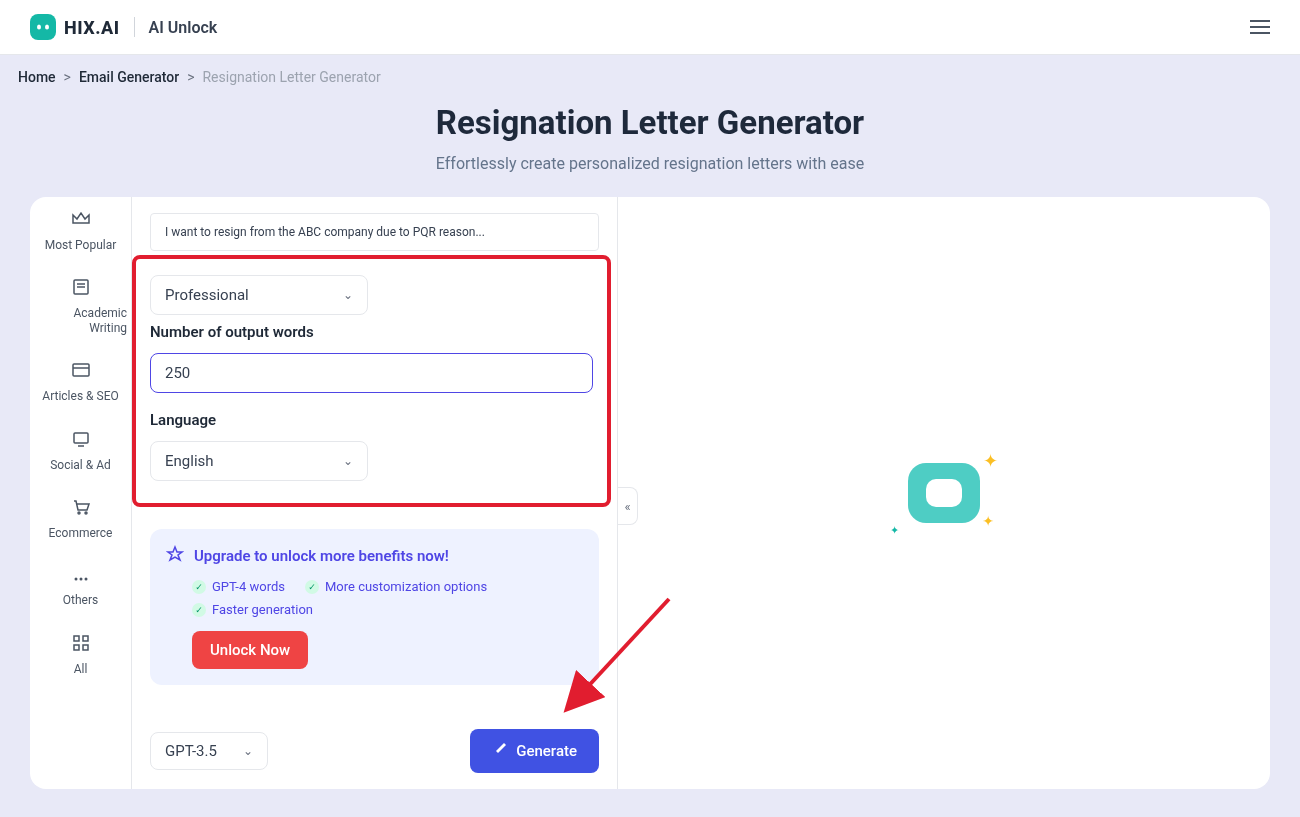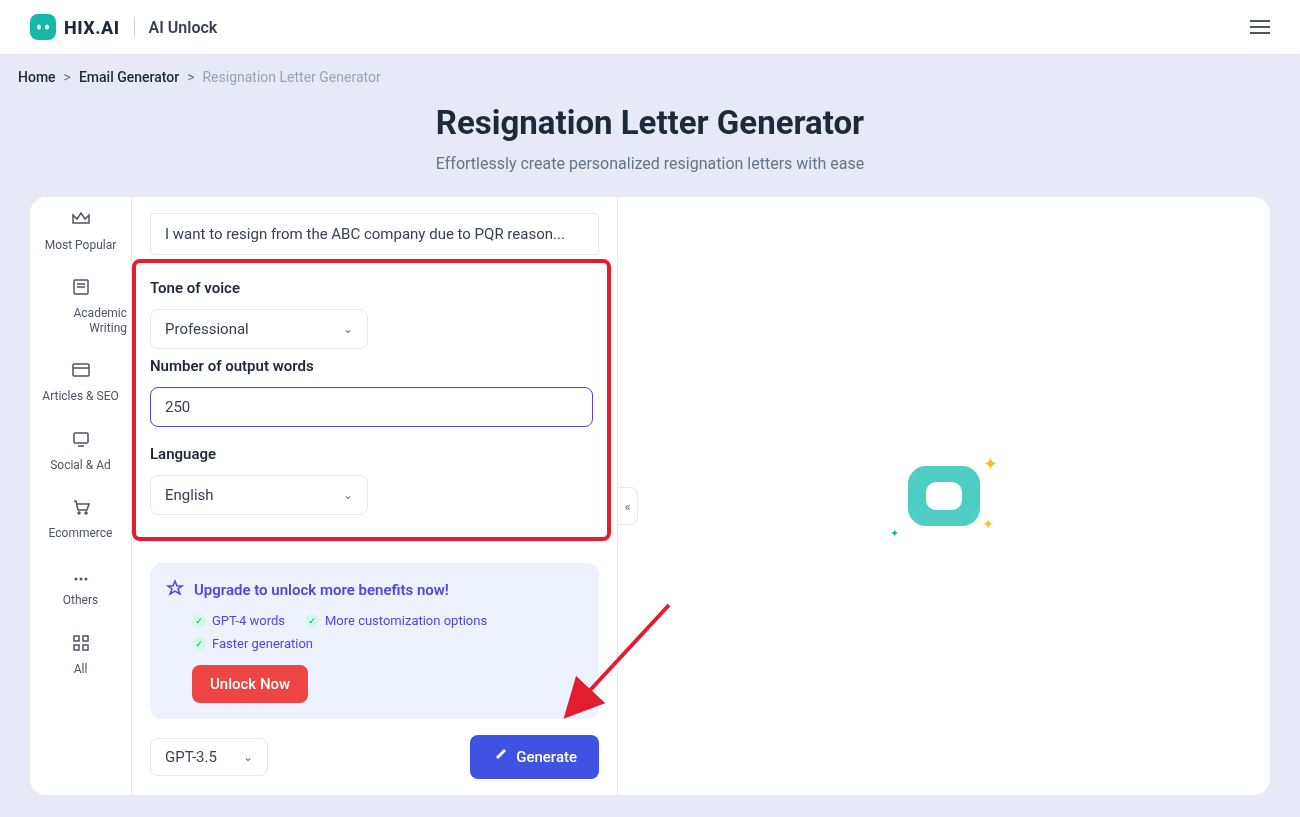--- a/index.html
+++ b/index.html
@@ -21,21 +21,21 @@
 .hero h1{font-size:33px;font-weight:700;color:#1e293b;margin-bottom:12px}
 .hero p{font-size:16px;color:#64748b}
 .workspace{display:flex;background:#fff;border-radius:16px;margin:0 30px;min-height:592px;overflow:hidden}
 .sidebar{width:102px;border-right:1px solid #e5e7eb;display:flex;flex-direction:column}
 .sidebar-item{display:flex;flex-direction:column;align-items:center;padding:13px 4px;gap:6px;cursor:pointer;text-align:right}
 .sidebar-item.active{background:#eef2ff}
 .sidebar-item .icon{font-size:18px;color:#4b5563}
 .sidebar-item.active .icon,.sidebar-item.active .label{color:#4f46e5}
 .sidebar-item .label{font-size:12px;color:#4b5563;line-height:1.2}
 .form-panel{width:486px;padding:16px 18px;border-right:1px solid #e5e7eb;display:flex;flex-direction:column;position:relative}
-.input-box{border:1px solid #e5e7eb;border-radius:4px;padding:11px 14px;font-size:15px;color:#374151;margin-bottom:4px}
+.input-box{border:1px solid #e5e7eb;border-radius:4px;padding:11px 14px;font-size:12px;color:#374151;margin-bottom:4px}
 .highlight-box{border:4px solid #e11d2f;border-radius:8px;padding:8px 14px 22px;margin-left:-18px;margin-right:-12px}
 .field{margin-top:8px}
 .field-label{font-size:15px;font-weight:600;color:#1f2937;margin-bottom:12px;display:block}
 .select-box{border:1px solid #e5e7eb;border-radius:8px;padding:10px 14px;width:218px;display:flex;justify-content:space-between;align-items:center;font-size:15px;color:#374151;background:#fff;cursor:pointer}
 .text-input{border:1px solid #4f46e5;border-radius:8px;padding:10px 14px;width:100%;font-size:15px;color:#374151;outline:none}
 .upgrade-box{background:#eef2ff;border-radius:12px;padding:16px;margin-top:22px}
 .upgrade-header{display:flex;align-items:center;gap:10px;margin-bottom:12px}
 .upgrade-title{font-size:15px;font-weight:600;color:#4f46e5}
 .benefits{display:flex;flex-wrap:wrap;gap:8px 20px;margin-left:26px;margin-bottom:14px}
 .benefit{display:flex;align-items:center;gap:6px;font-size:13px;color:#4f46e5}
@@ -148,21 +148,20 @@
           </svg></span>
       <span class="label">All</span>
     </div>
   </div>
 
   <div class="form-panel">
     <div class="input-box">I want to resign from the ABC company due to PQR reason...</div>
 
     <div class="highlight-box">
       <div class="field">
-        <label class="field-label">Tone of voice</label>
         <div class="select-box">
           <span>Professional</span>
           <span class="chev">⌄</span>
         </div>
       </div>
       <div class="field" style="">
         <label class="field-label">Number of output words</label>
         <input class="text-input" value="250" style="">
       </div>
       <div class="field" style="margin-top:18px">

